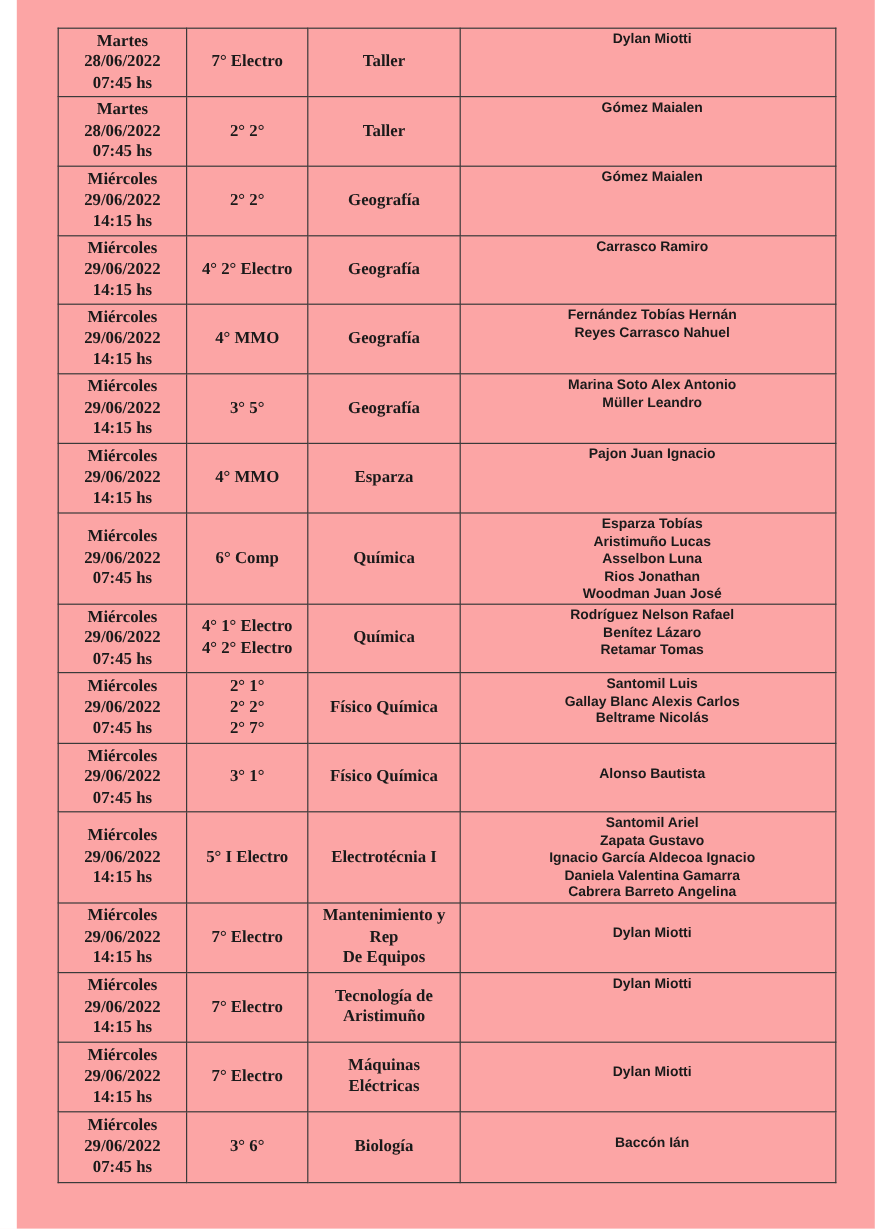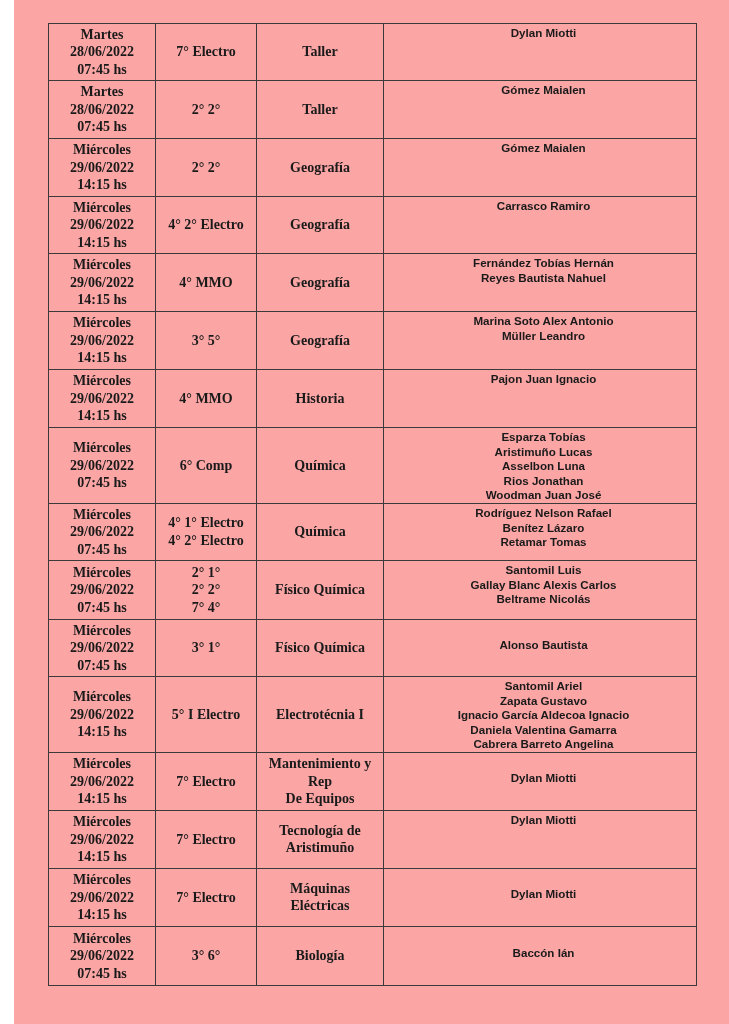--- a/index.html
+++ b/index.html
@@ -142,21 +142,21 @@
             <span class="line">14:15 hs</span>
           </td>
           <td>
             <span class="line">4° MMO</span>
           </td>
           <td>
             <span class="line">Geografía</span>
           </td>
           <td class="students">
             <span class="line">Fernández Tobías Hernán</span>
-            <span class="line">Reyes Bautista Nahuel</span>
+            <span class="line">Reyes Carrasco Nahuel</span>
           </td>
         </tr>
         <tr style="height: 58px;">
           <td>
             <span class="line">Miércoles</span>
             <span class="line">29/06/2022</span>
             <span class="line">14:15 hs</span>
           </td>
           <td>
             <span class="line">3° 5°</span>
@@ -172,21 +172,21 @@
         <tr style="height: 58px;">
           <td>
             <span class="line">Miércoles</span>
             <span class="line">29/06/2022</span>
             <span class="line">14:15 hs</span>
           </td>
           <td>
             <span class="line">4° MMO</span>
           </td>
           <td>
-            <span class="line">Historia</span>
+            <span class="line">Esparza</span>
           </td>
           <td class="students">
             <span class="line">Pajon Juan Ignacio</span>
           </td>
         </tr>
         <tr style="height: 74px;">
           <td>
             <span class="line">Miércoles</span>
             <span class="line">29/06/2022</span>
             <span class="line">07:45 hs</span>
@@ -226,21 +226,21 @@
         </tr>
         <tr style="height: 59px;">
           <td>
             <span class="line">Miércoles</span>
             <span class="line">29/06/2022</span>
             <span class="line">07:45 hs</span>
           </td>
           <td>
             <span class="line">2° 1°</span>
             <span class="line">2° 2°</span>
-            <span class="line">7° 4°</span>
+            <span class="line">2° 7°</span>
           </td>
           <td>
             <span class="line">Físico Química</span>
           </td>
           <td class="students">
             <span class="line">Santomil Luis</span>
             <span class="line">Gallay Blanc Alexis Carlos</span>
             <span class="line">Beltrame Nicolás</span>
           </td>
         </tr>

